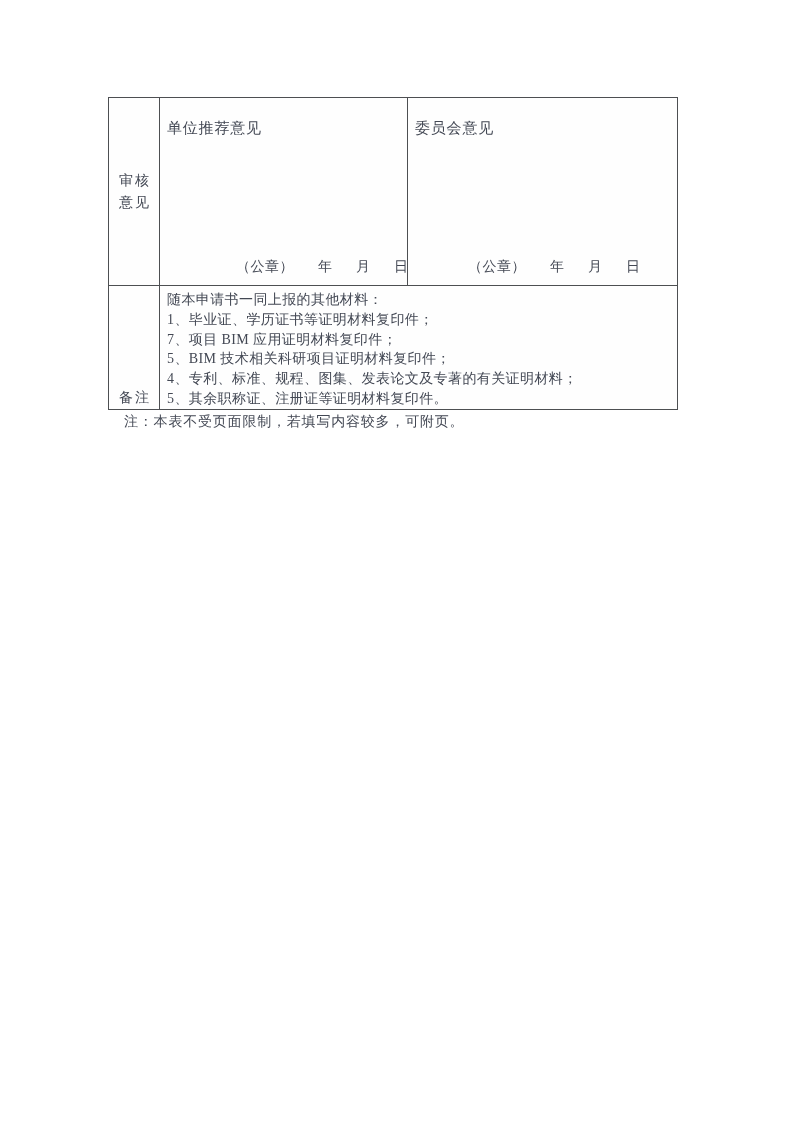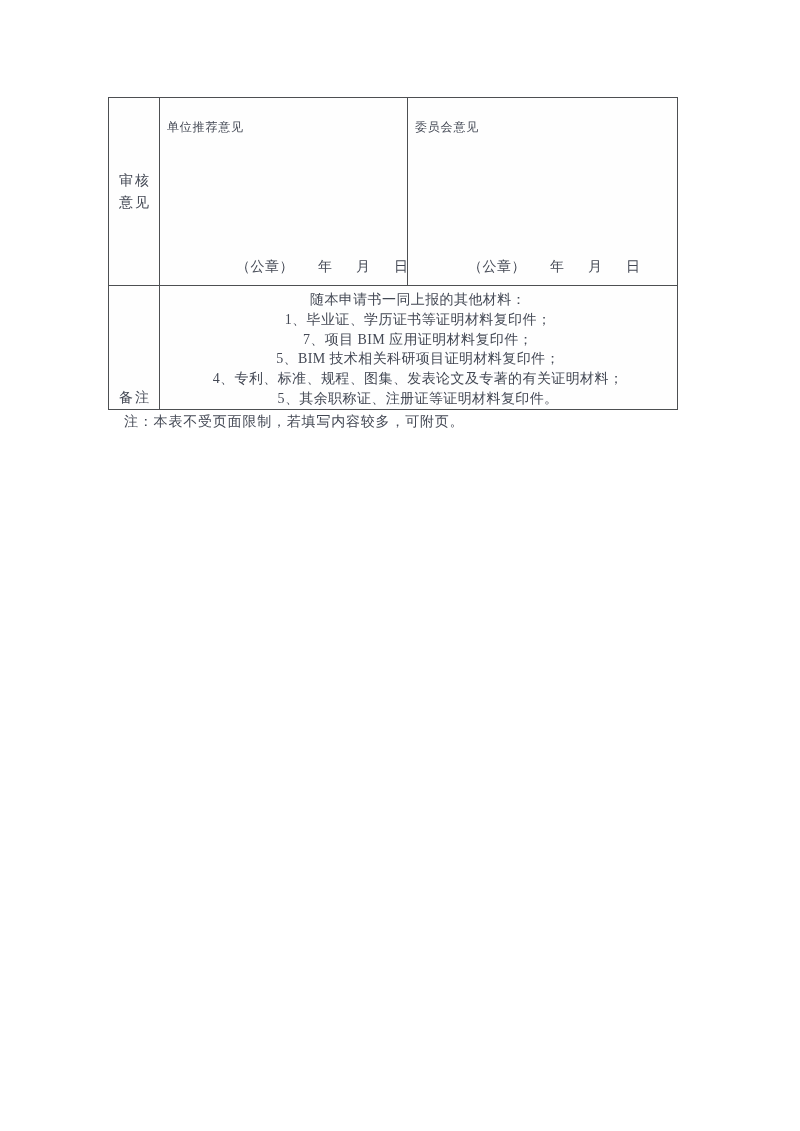--- a/index.html
+++ b/index.html
@@ -42,21 +42,21 @@
     justify-content: center;
     font-size: 14px;
     letter-spacing: 2px;
     line-height: 22px;
     text-indent: 2px;
   }
   .content-cell .cell-title {
     position: absolute;
     top: 21px;
     left: 7px;
-    font-size: 12px;
+    font-size: 15px;
     letter-spacing: 0.8px;
     white-space: nowrap;
   }
   .seal-line {
     position: absolute;
     bottom: 9px;
     display: flex;
     align-items: baseline;
     font-size: 14px;
     white-space: nowrap;
@@ -66,21 +66,21 @@
   .seal-left  { left: 76px; }
   .seal-right { left: 60px; }
   .cell-remarks-label { grid-row: 2; grid-column: 1; justify-content: flex-end; }
   .cell-remarks-body  { grid-row: 2; grid-column: 2 / 4; }
   .remark-line {
     font-size: 14px;
     line-height: 19.8px;
     letter-spacing: 0.4px;
     white-space: nowrap;
   }
-  .cell-remarks-body { padding: 4px 8px 0 7px; box-sizing: border-box; text-align: center; }
+  .cell-remarks-body { padding: 4px 8px 0 7px; box-sizing: border-box; }
   
   .footnote {
     position: absolute;
     left: 124px;
     top: 413px;
     font-size: 14px;
     letter-spacing: 0.8px;
     white-space: nowrap;
   }
 </style>

